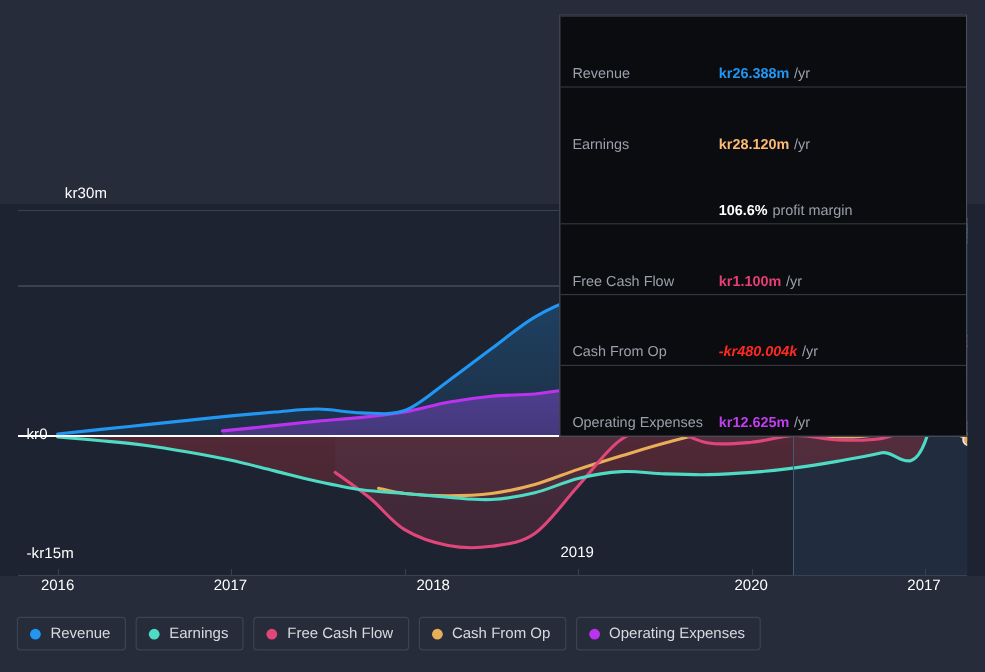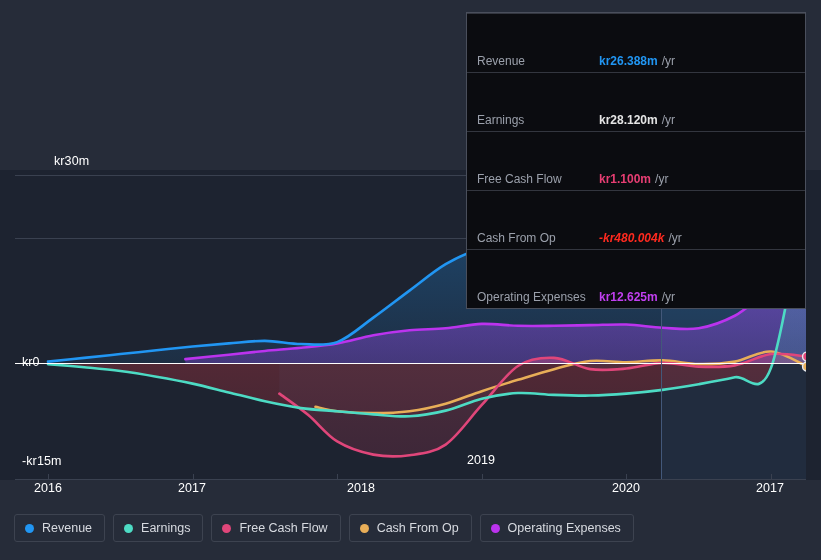--- a/index.html
+++ b/index.html
@@ -225,22 +225,27 @@
 
   <div id="tooltip">
     <div id="tooltip-rows">
         <div class="tt-row">
           <div class="tt-key">Revenue</div>
           <div class="tt-val" style="color: rgb(33, 150, 243);">kr26.388m</div>
           <span class="tt-suffix">/yr</span>
         </div>
         <div class="tt-row">
           <div class="tt-key">Earnings</div>
-          <div class="tt-val" style="color: #e5e5e5;">kr28.120m</div>
-          <span class="tt-suffix">/yr</span>
+          <div class="tt-val" style="color: #fdba74;">kr28.120m</div>
+          <span class="tt-suffix">/yr</span>
+        </div>
+        <div class="tt-row no-line">
+          <div class="tt-key"></div>
+          <div class="tt-val" style="color: rgb(255, 255, 255);">106.6%</div>
+          <span class="tt-suffix">profit margin</span>
         </div>
         <div class="tt-row">
           <div class="tt-key">Free Cash Flow</div>
           <div class="tt-val" style="color: rgb(232, 62, 115);">kr1.100m</div>
           <span class="tt-suffix">/yr</span>
         </div>
         <div class="tt-row">
           <div class="tt-key">Cash From Op</div>
           <div class="tt-val" style="color: rgb(255, 42, 31); font-style: italic;">-kr480.004k</div>
           <span class="tt-suffix">/yr</span>

